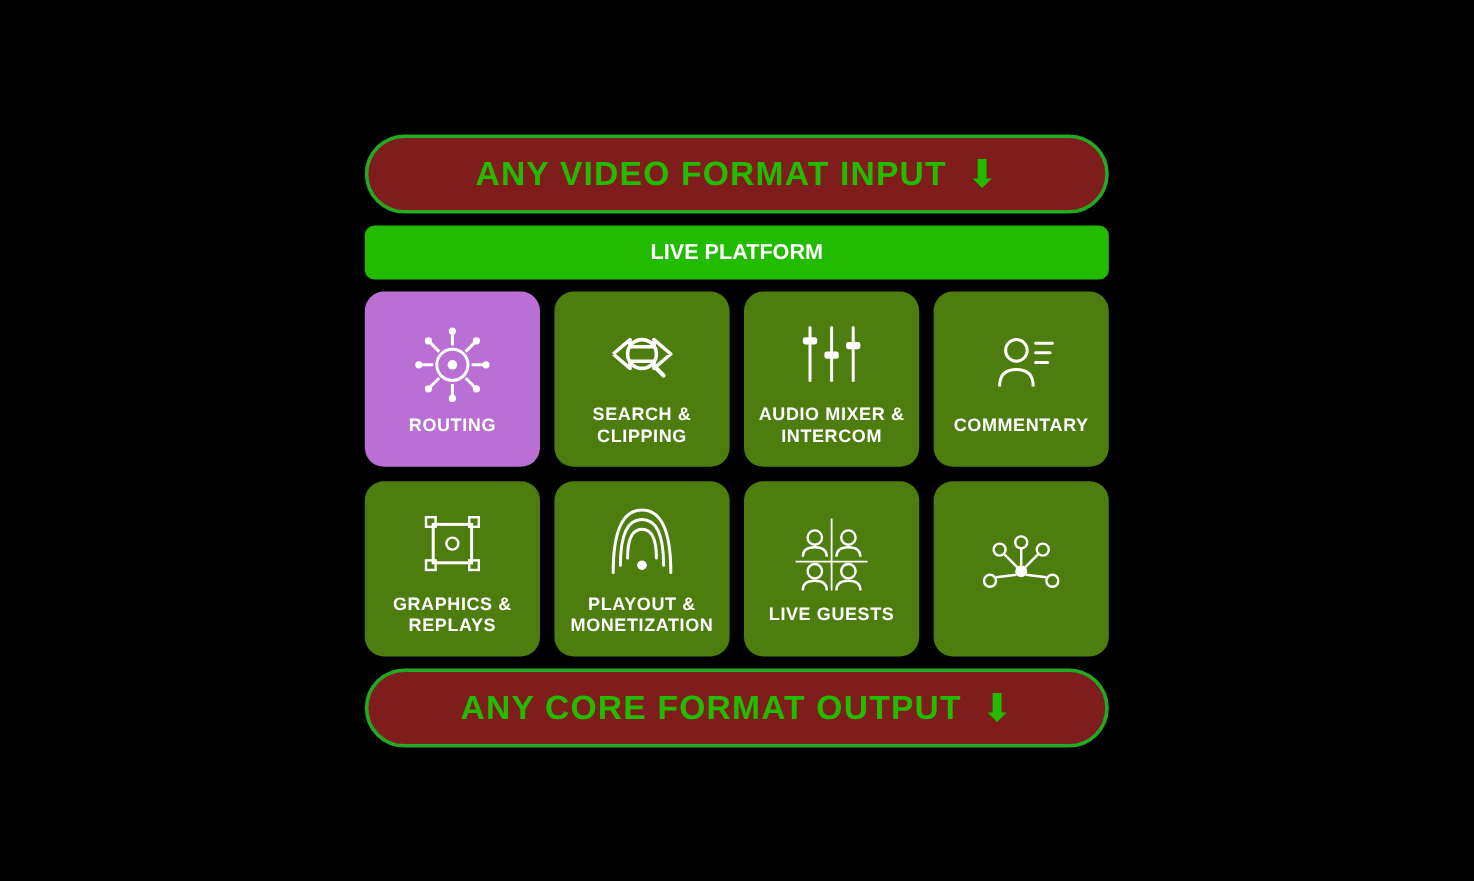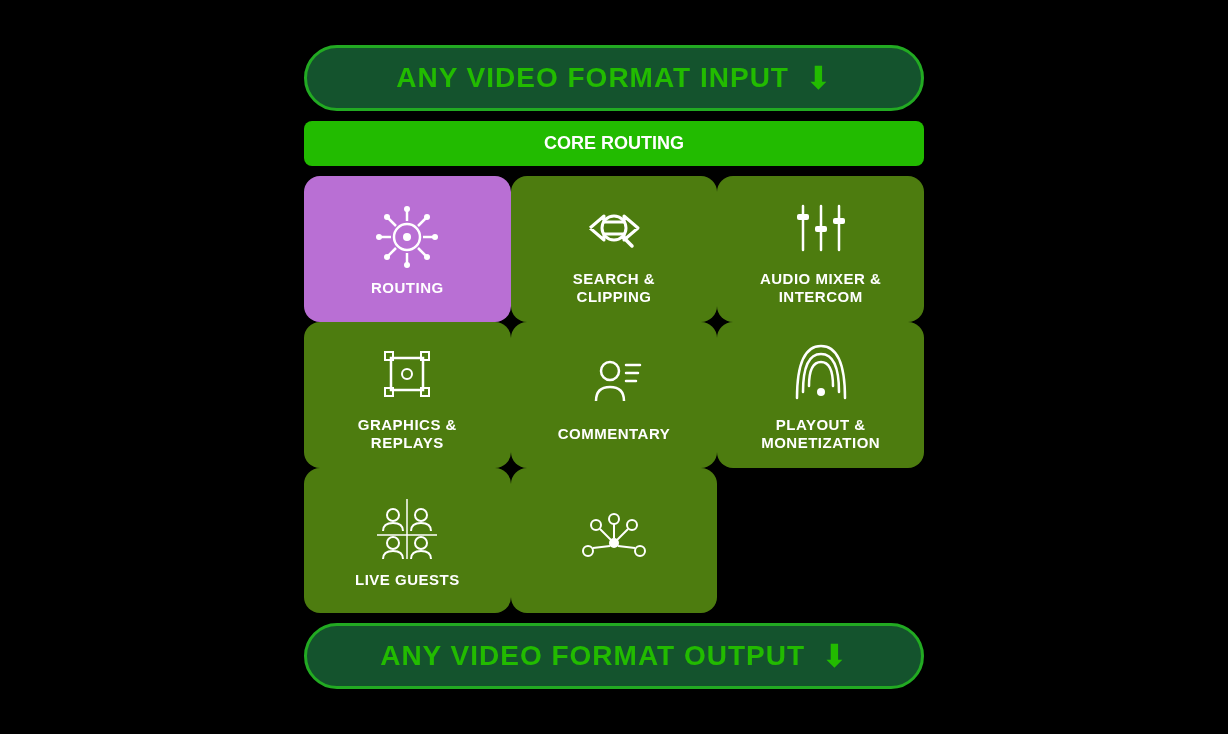--- a/index.html
+++ b/index.html
@@ -14,21 +14,21 @@
     .container {
       width: 640px;
       display: flex;
       flex-direction: column;
       align-items: center;
       gap: 10px;
       padding: 20px 0;
     }
     .top-bar, .bottom-bar {
       width: 620px;
-      background: #14532d;
+      background: #7f1d1d;
       border-radius: 50px;
       display: flex;
       align-items: flex-start;
       justify-content: center;
       gap: 16px;
       padding: 14px 30px;
       border: 3px solid #22aa22;
     }
     .top-bar .bar-label, .bottom-bar .bar-label {
       font-size: 28px;
@@ -45,21 +45,22 @@
       align-items: center;
       justify-content: center;
     }
     .middle-bar-label {
       font-size: 18px;
       font-weight: 700;
       color: #fff;
     }
     .grid {
       display: grid;
-      grid-template-columns: repeat(3, 1fr);
+      grid-template-columns: repeat(4, 1fr);
+      gap: 12px;
       width: 620px;
     }
     .tile {
       background: #4d7c0f;
       border-radius: 16px;
       display: flex;
       flex-direction: column;
       align-items: center;
       justify-content: center;
       padding: 20px 10px 16px;
@@ -100,21 +101,21 @@
 <body>
 
 <div class="container">
 
   <div class="top-bar">
     <span class="bar-label">ANY VIDEO FORMAT INPUT</span>
     <span class="down-arrow">⬇</span>
   </div>
 
   <div class="middle-bar">
-    <span class="middle-bar-label">CORE ROUTING</span>
+    <span class="middle-bar-label">LIVE PLATFORM</span>
   </div>
 
   <div class="grid">
 
     <div class="tile purple">
       <div class="tile-icon">
         <svg viewBox="0 0 64 64" fill="none" xmlns="http://www.w3.org/2000/svg">
           <circle cx="32" cy="32" r="13" stroke="white" stroke-width="2.5" fill="none"></circle>
           <circle cx="32" cy="32" r="4" fill="white"></circle>
 
@@ -167,47 +168,47 @@
           <rect x="44" y="22" width="12" height="6" rx="2" fill="white"></rect>
         </svg>
       </div>
       <span class="tile-label">AUDIO MIXER &amp;<br>INTERCOM</span>
     </div>
 
     <div class="tile">
       <div class="tile-icon">
         <svg viewBox="0 0 64 64" fill="none" xmlns="http://www.w3.org/2000/svg">
 
+          <circle cx="28" cy="20" r="9" stroke="white" stroke-width="2.5" fill="none"></circle>
+
+          <path d="M14 50 Q14 36 28 36 Q42 36 42 50" stroke="white" stroke-width="2.5" fill="none"></path>
+
+          <line x1="44" y1="14" x2="58" y2="14" stroke="white" stroke-width="2.5" stroke-linecap="round"></line>
+          <line x1="44" y1="22" x2="56" y2="22" stroke="white" stroke-width="2.5" stroke-linecap="round"></line>
+          <line x1="44" y1="30" x2="54" y2="30" stroke="white" stroke-width="2.5" stroke-linecap="round"></line>
+        </svg>
+      </div>
+      <span class="tile-label">COMMENTARY</span>
+    </div>
+
+    <div class="tile">
+      <div class="tile-icon">
+        <svg viewBox="0 0 64 64" fill="none" xmlns="http://www.w3.org/2000/svg">
+
           <rect x="16" y="16" width="32" height="32" stroke="white" stroke-width="2.5" fill="none"></rect>
 
           <rect x="10" y="10" width="8" height="8" stroke="white" stroke-width="2" fill="none"></rect>
           <rect x="46" y="10" width="8" height="8" stroke="white" stroke-width="2" fill="none"></rect>
           <rect x="10" y="46" width="8" height="8" stroke="white" stroke-width="2" fill="none"></rect>
           <rect x="46" y="46" width="8" height="8" stroke="white" stroke-width="2" fill="none"></rect>
 
           <circle cx="32" cy="32" r="5" stroke="white" stroke-width="2" fill="none"></circle>
         </svg>
       </div>
       <span class="tile-label">GRAPHICS &amp;<br>REPLAYS</span>
-    </div>
-
-    <div class="tile">
-      <div class="tile-icon">
-        <svg viewBox="0 0 64 64" fill="none" xmlns="http://www.w3.org/2000/svg">
-
-          <circle cx="28" cy="20" r="9" stroke="white" stroke-width="2.5" fill="none"></circle>
-
-          <path d="M14 50 Q14 36 28 36 Q42 36 42 50" stroke="white" stroke-width="2.5" fill="none"></path>
-
-          <line x1="44" y1="14" x2="58" y2="14" stroke="white" stroke-width="2.5" stroke-linecap="round"></line>
-          <line x1="44" y1="22" x2="56" y2="22" stroke="white" stroke-width="2.5" stroke-linecap="round"></line>
-          <line x1="44" y1="30" x2="54" y2="30" stroke="white" stroke-width="2.5" stroke-linecap="round"></line>
-        </svg>
-      </div>
-      <span class="tile-label">COMMENTARY</span>
     </div>
 
     <div class="tile">
       <div class="tile-icon">
         <svg viewBox="0 0 64 64" fill="none" xmlns="http://www.w3.org/2000/svg">
 
           <arc></arc>
           <path d="M20 44 Q20 20 32 20 Q44 20 44 44" stroke="white" stroke-width="2.5" fill="none" stroke-linecap="round"></path>
           <path d="M14 50 Q14 12 32 12 Q50 12 50 50" stroke="white" stroke-width="2.5" fill="none" stroke-linecap="round"></path>
           <path d="M8 56 Q8 4 32 4 Q56 4 56 56" stroke="white" stroke-width="2.5" fill="none" stroke-linecap="round"></path>
@@ -258,17 +259,17 @@
           <line x1="28" y1="35" x2="11" y2="37" stroke="white" stroke-width="2"></line>
           <line x1="29" y1="29" x2="18" y2="18" stroke="white" stroke-width="2"></line>
           <line x1="35" y1="29" x2="46" y2="18" stroke="white" stroke-width="2"></line>
         </svg>
       </div>
     </div>
 
   </div>
 
   <div class="top-bar">
-    <span class="bar-label">ANY VIDEO FORMAT OUTPUT</span>
+    <span class="bar-label">ANY CORE FORMAT OUTPUT</span>
     <span class="down-arrow">⬇</span>
   </div>
 
 </div>
 
 </body></html>

